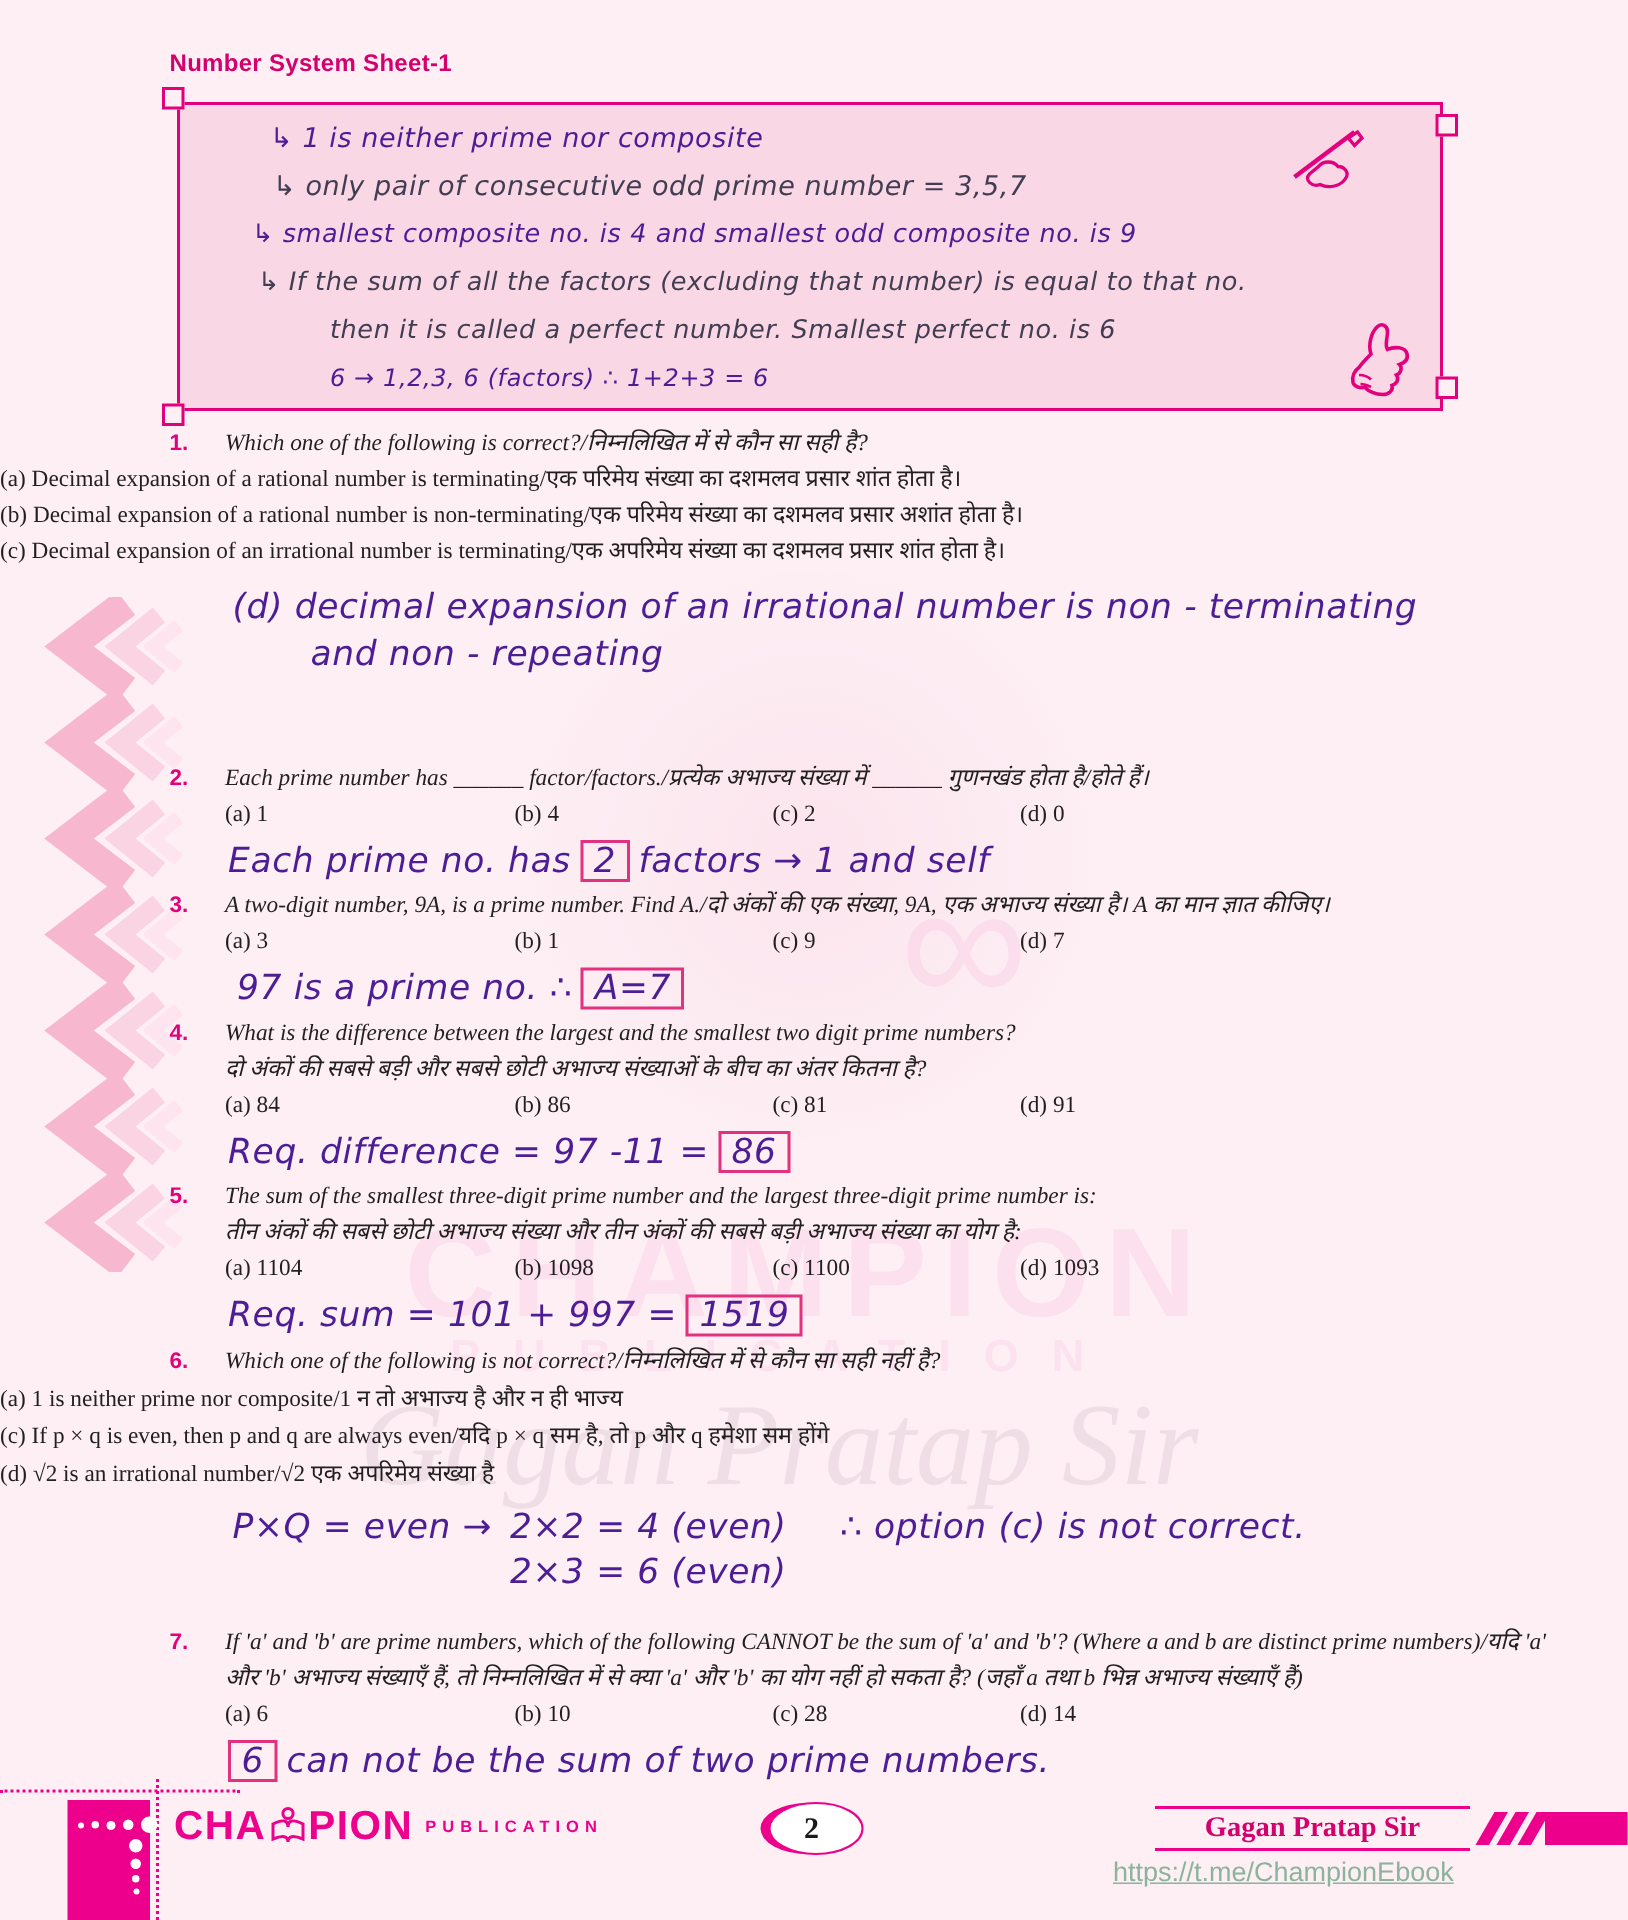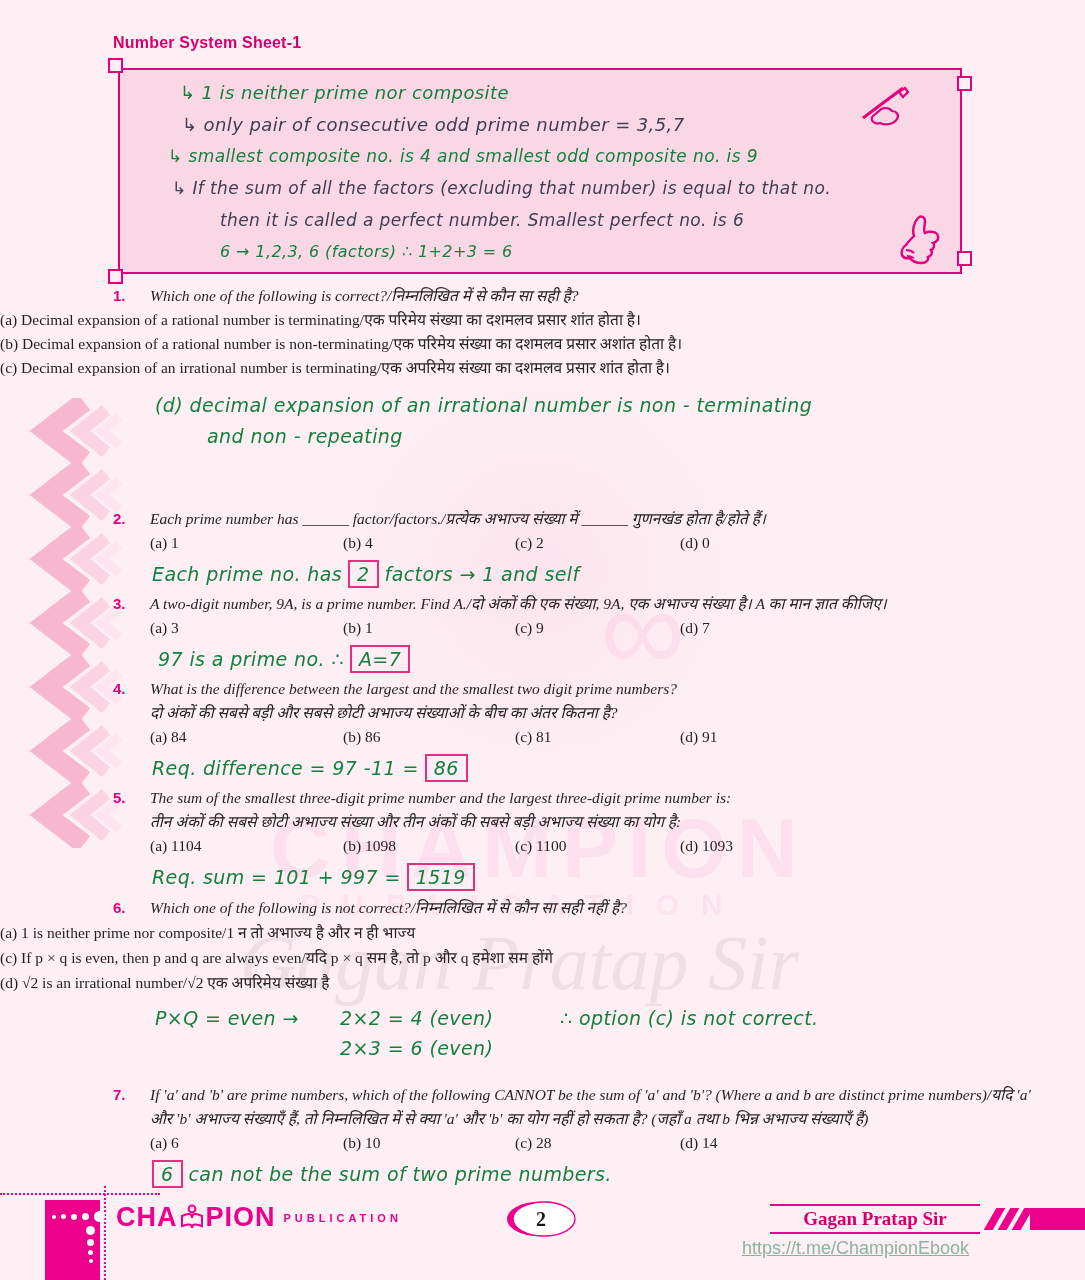--- a/index.html
+++ b/index.html
@@ -11,38 +11,38 @@
   .sheet-title{left:113px;top:34px;font-family:"Liberation Sans",sans-serif;
     font-weight:bold;font-size:16px;color:#d4006e;letter-spacing:.2px;}
 
   
   .notes-box{left:118px;top:68px;width:840px;height:202px;background:#f9d7e5;
     border:2.5px solid #e2007d;}
   .corner{position:absolute;width:11px;height:11px;background:#fdeff4;
     border:2.5px solid #e2007d;}
   .c-tl{left:-12px;top:-12px;} .c-bl{left:-12px;bottom:-12px;}
   .c-tr{right:-12px;top:6px;}  .c-br{right:-12px;bottom:6px;}
-  .hw{font-family:"DejaVu Sans",sans-serif;font-style:italic;color:#15803d;
+  .hw{font-family:"DejaVu Sans",sans-serif;font-style:italic;color:#4c1d95;
       font-size:18px;letter-spacing:.4px;}
   .hw-dark{color:#413d52;}
   .note-line{position:absolute;left:60px;white-space:nowrap;}
   .n1{top:12px;left:60px;} .n2{top:44px;left:62px;} .n3{top:76px;left:48px;font-size:17px;}
   .n4{top:108px;left:52px;font-size:17px;} .n5{top:140px;left:100px;font-size:17px;}
   .n6{top:172px;left:100px;font-size:16px;}
 
   
   .q{position:absolute;left:0;width:1085px;font-size:15.5px;line-height:24px;}
   .qnum{position:absolute;left:113px;top:0;color:#e2007d;font-weight:bold;
         font-family:"Liberation Sans",sans-serif;font-size:15px;}
   .qtext{margin-left:150px;margin-right:37px;font-style:italic;}
   .opt-row{position:relative;height:24px;}
   .opt-row span{position:absolute;white-space:nowrap;}
   .oa{left:150px;} .ob{left:343px;} .oc{left:515px;} .od{left:680px;}
   .opt-list{margin-right:55px;}
-  .ans{font-size:19px;line-height:31px;}
+  .ans{font-size:23px;line-height:31px;}
   .ansbox{display:inline-block;border:2px solid #e2317f;padding:0 7px;
           margin:0 6px;line-height:24px;}
 
   
   .chevrons{left:22px;top:398px;}
 
   
   .wm{position:absolute;pointer-events:none;font-family:"Liberation Sans",sans-serif;}
   .wm1{left:270px;top:800px;font-size:84px;font-weight:bold;color:rgba(236,0,140,0.06);letter-spacing:10px;}
   .wm2{left:300px;top:888px;font-size:30px;font-weight:bold;color:rgba(236,0,140,0.05);letter-spacing:22px;}

